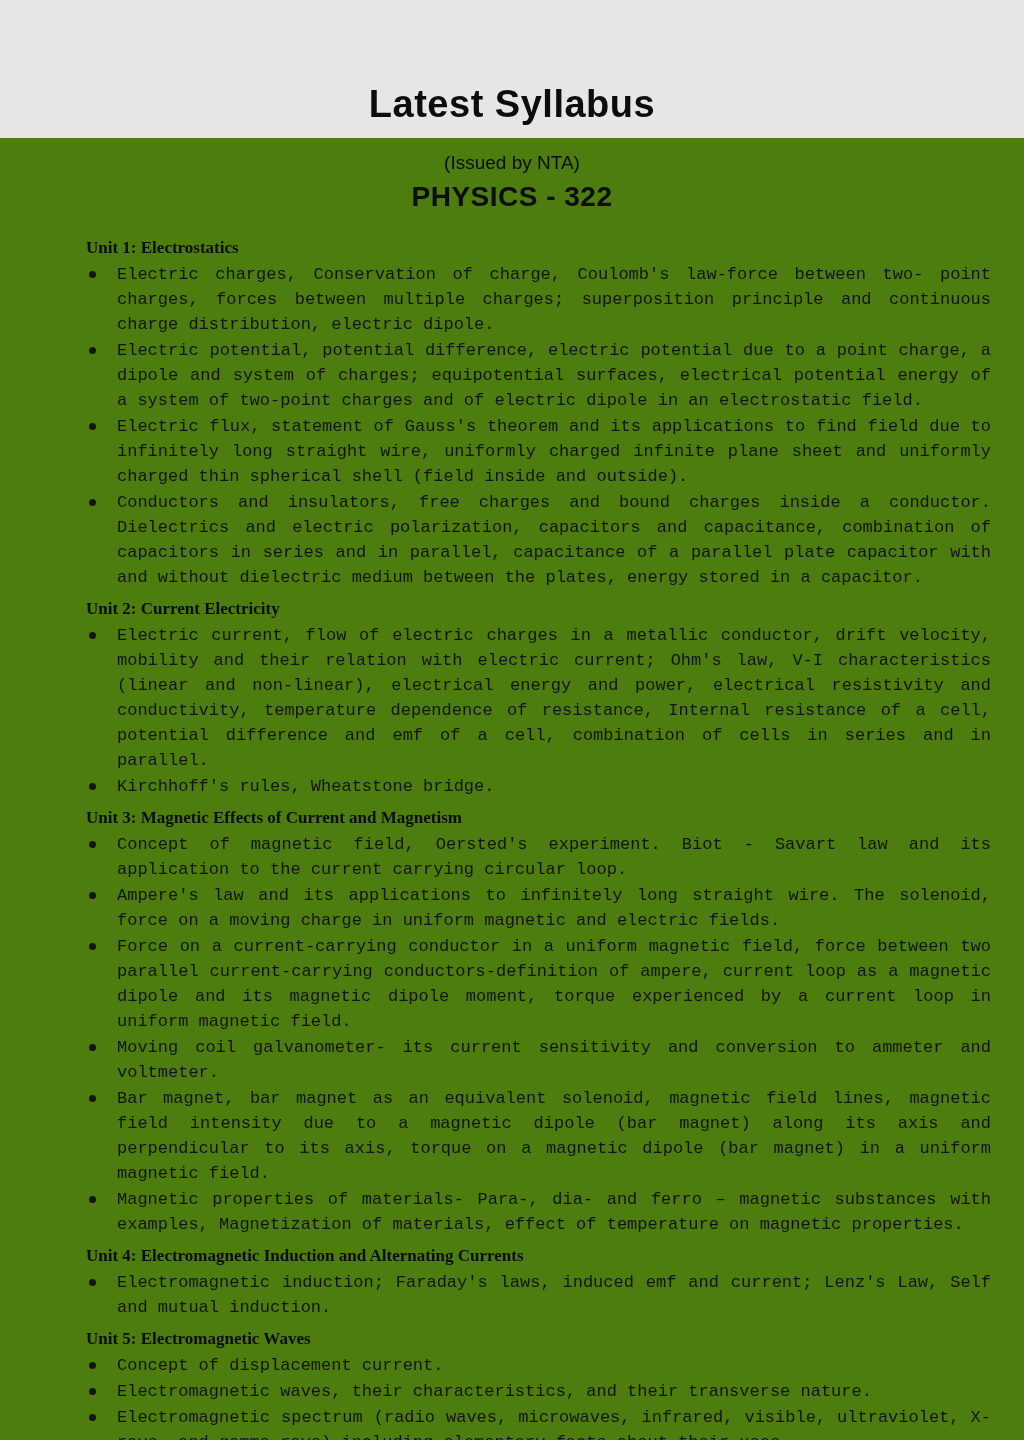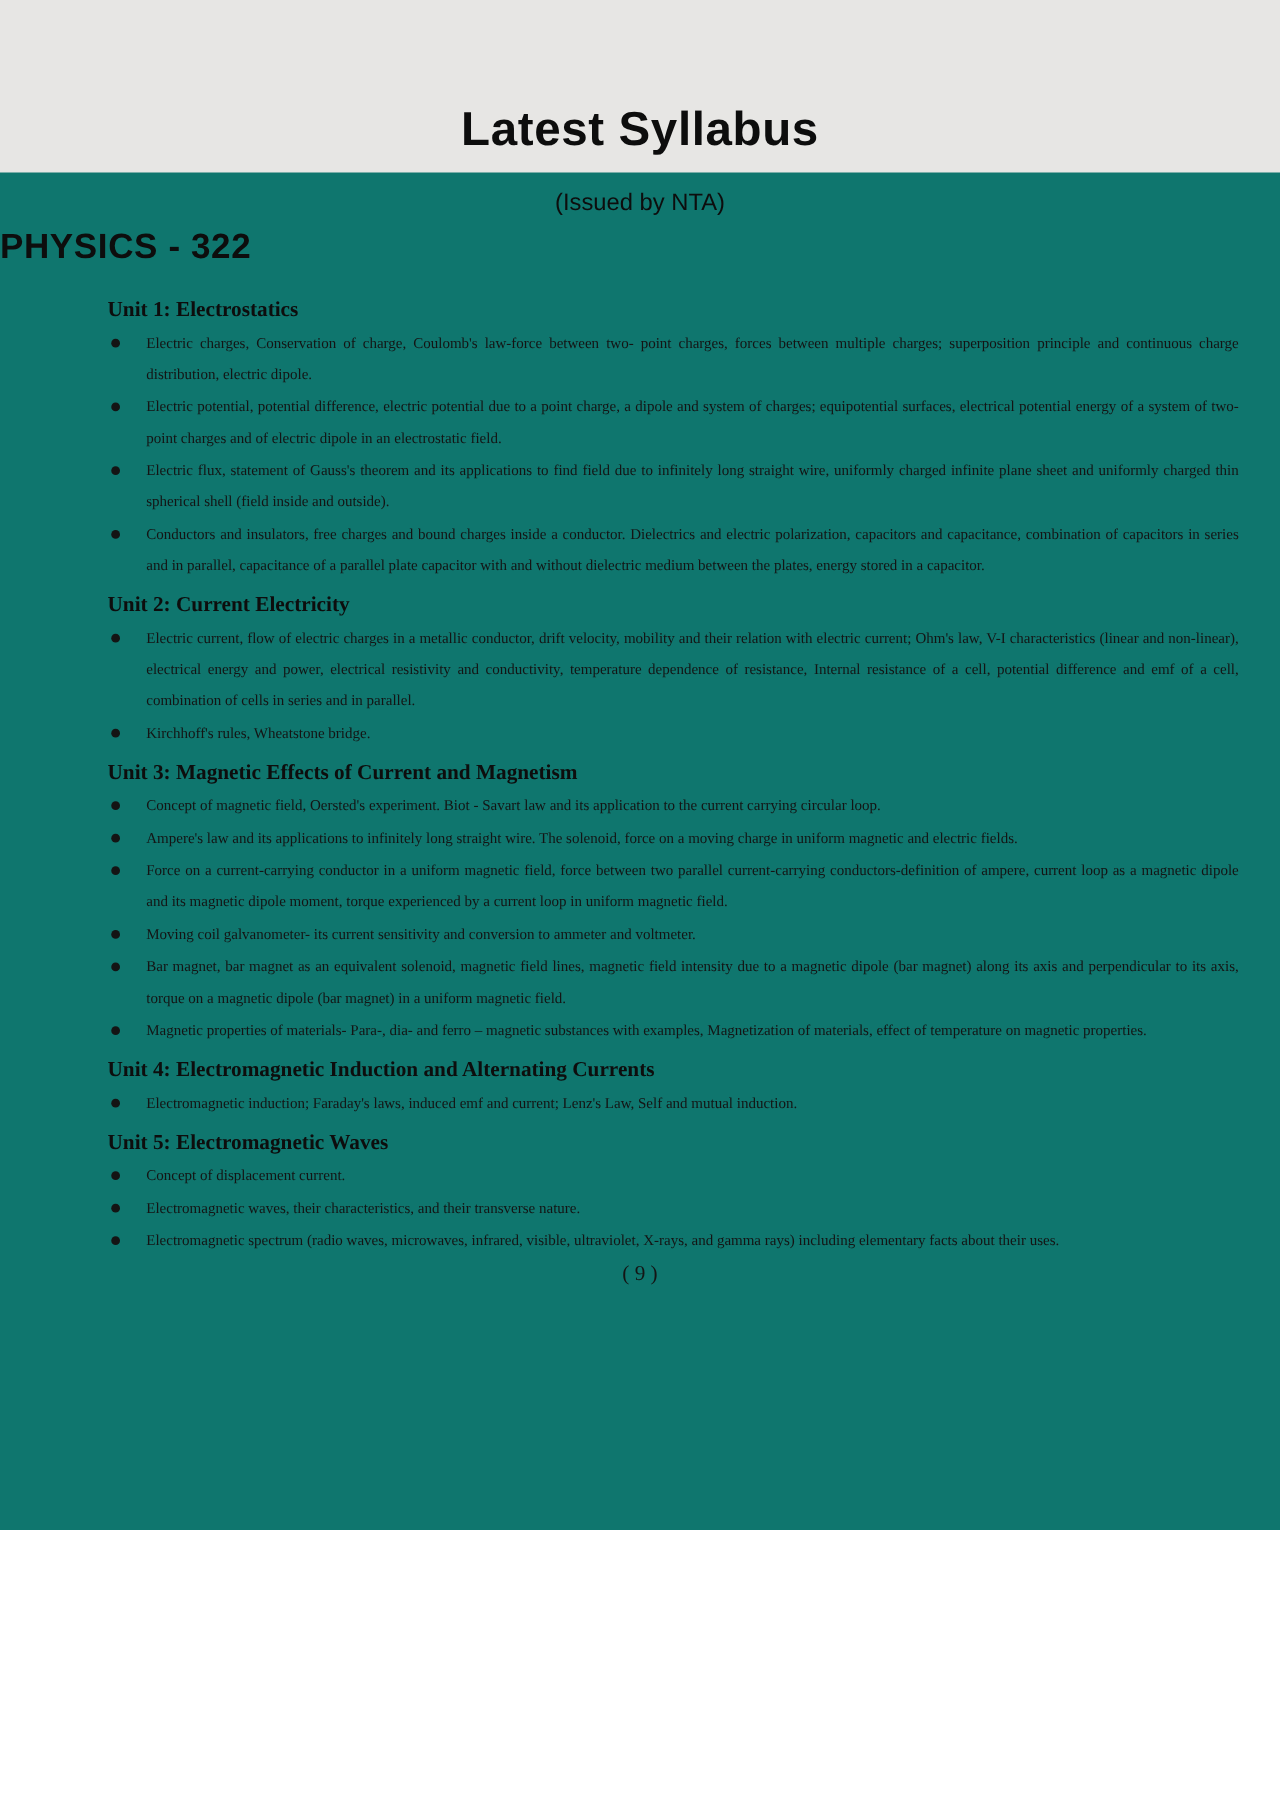--- a/index.html
+++ b/index.html
@@ -3,22 +3,22 @@
 <meta charset="utf-8">
 <style>
   html, body {
     margin: 0;
     padding: 0;
     background: #ffffff;
   }
   .page {
     position: relative;
     width: 1024px;
-    height: 1224px;
-    background: #0f766e;
+    height: 1440px;
+    background: #4d7c0f;
     overflow: hidden;
     color: #111111;
     font-family: "Liberation Serif", serif;
   }
   .band {
     width: 100%;
     height: 138px;
     background: #e7e6e4;
     display: flex;
     align-items: flex-end;
@@ -37,20 +37,21 @@
   .issued {
     margin-top: 14px;
     text-align: center;
     font-family: "Liberation Sans", sans-serif;
     font-size: 19px;
     font-weight: 400;
     color: #0d0d0d;
   }
   .subject {
     margin-top: 7px;
+    text-align: center;
     font-family: "Liberation Sans", sans-serif;
     font-size: 28px;
     font-weight: 800;
     letter-spacing: 0.5px;
     color: #0d0d0d;
   }
   .content {
     box-sizing: border-box;
     padding: 22px 33px 0 86px;
   }
@@ -66,24 +67,25 @@
   }
   .content ul {
     list-style: none;
     margin: 0;
     padding: 0;
   }
   .content li {
     position: relative;
     padding-left: 31px;
     margin: 0 0 1px 0;
-    font-size: 12px;
+    font-size: 17px;
     line-height: 25px;
     text-align: justify;
     color: #141414;
+    font-family: Liberation Mono, monospace;
   }
   .dot {
     position: absolute;
     left: 3px;
     top: 9px;
     width: 7px;
     height: 7px;
     border-radius: 50%;
     background: #141414;
   }

